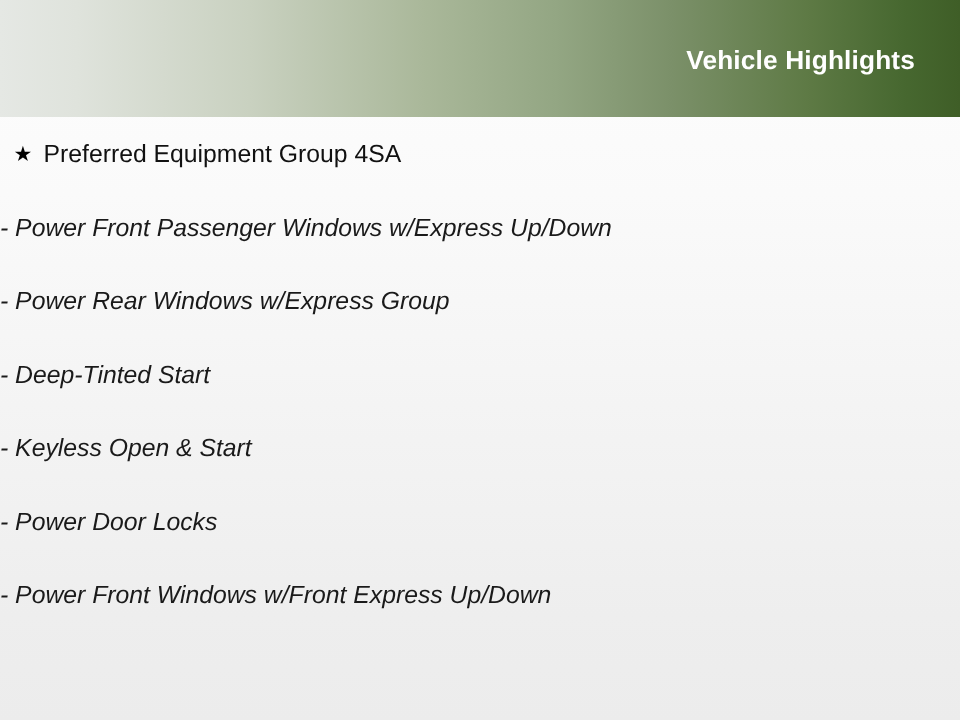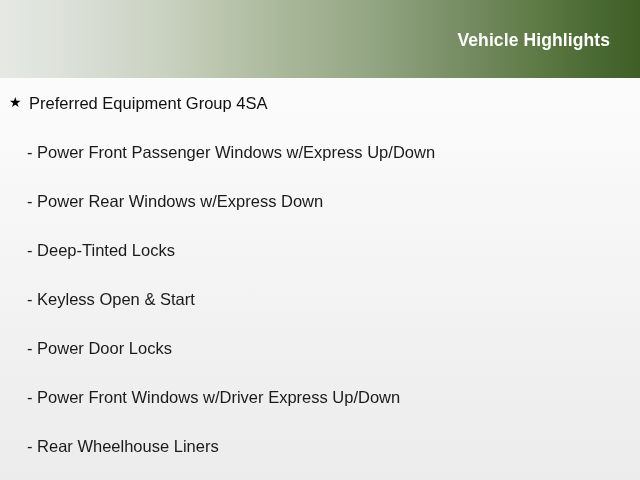--- a/index.html
+++ b/index.html
@@ -77,21 +77,21 @@
     display: flex;
     align-items: center;
     white-space: nowrap;
   }
 
   .highlight-row.level-0 {
     padding-left: 9px;
   }
 
   .highlight-row.level-1 {
-    padding-left: 27px;
+    font-style: italic;
   }
 
   .bullet-star {
     display: inline-block;
     width: 20px;
     font-size: 14px;
     line-height: 1;
     color: #000000;
     flex: 0 0 auto;
     position: relative;
@@ -120,32 +120,29 @@
 
   <div id="highlights-list">
       <div class="highlight-row level-0">
         <span class="bullet-star">★</span>
         <span class="row-label">Preferred Equipment Group 4SA</span>
       </div>
       <div class="highlight-row level-1">
         <span class="row-label">- Power Front Passenger Windows w/Express Up/Down</span>
       </div>
       <div class="highlight-row level-1">
-        <span class="row-label">- Power Rear Windows w/Express Down</span>
+        <span class="row-label">- Power Rear Windows w/Express Group</span>
       </div>
       <div class="highlight-row level-1">
-        <span class="row-label">- Deep-Tinted Locks</span>
+        <span class="row-label">- Deep-Tinted Start</span>
       </div>
       <div class="highlight-row level-1">
         <span class="row-label">- Keyless Open &amp; Start</span>
       </div>
       <div class="highlight-row level-1">
         <span class="row-label">- Power Door Locks</span>
       </div>
       <div class="highlight-row level-1">
-        <span class="row-label">- Power Front Windows w/Driver Express Up/Down</span>
-      </div>
-      <div class="highlight-row level-1">
-        <span class="row-label">- Rear Wheelhouse Liners</span>
+        <span class="row-label">- Power Front Windows w/Front Express Up/Down</span>
       </div>
     </div>
 
 </div>
 
 </body></html>

